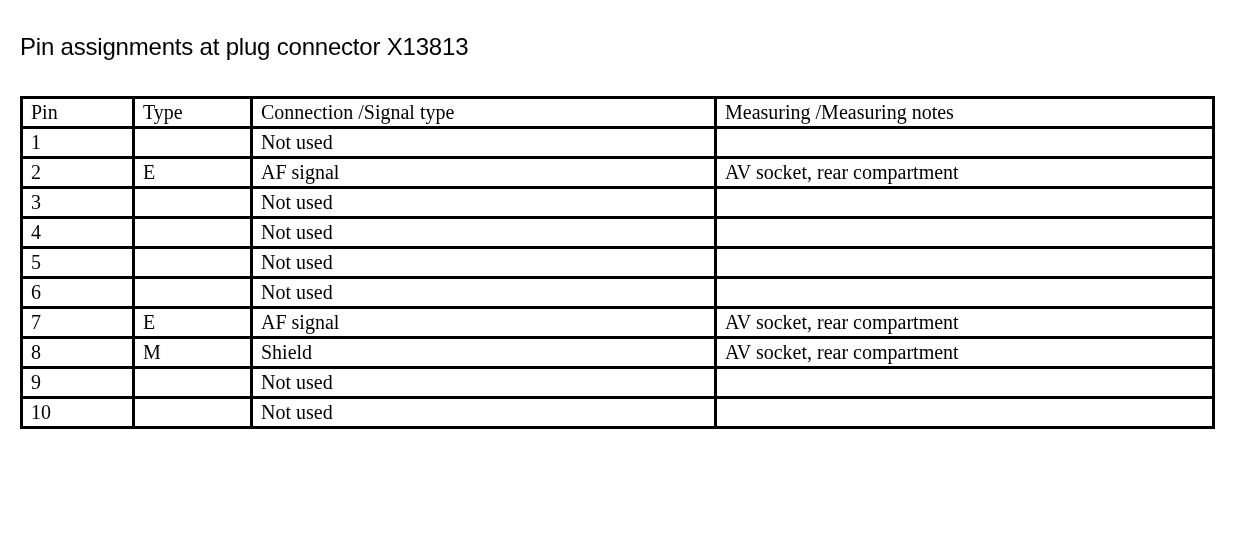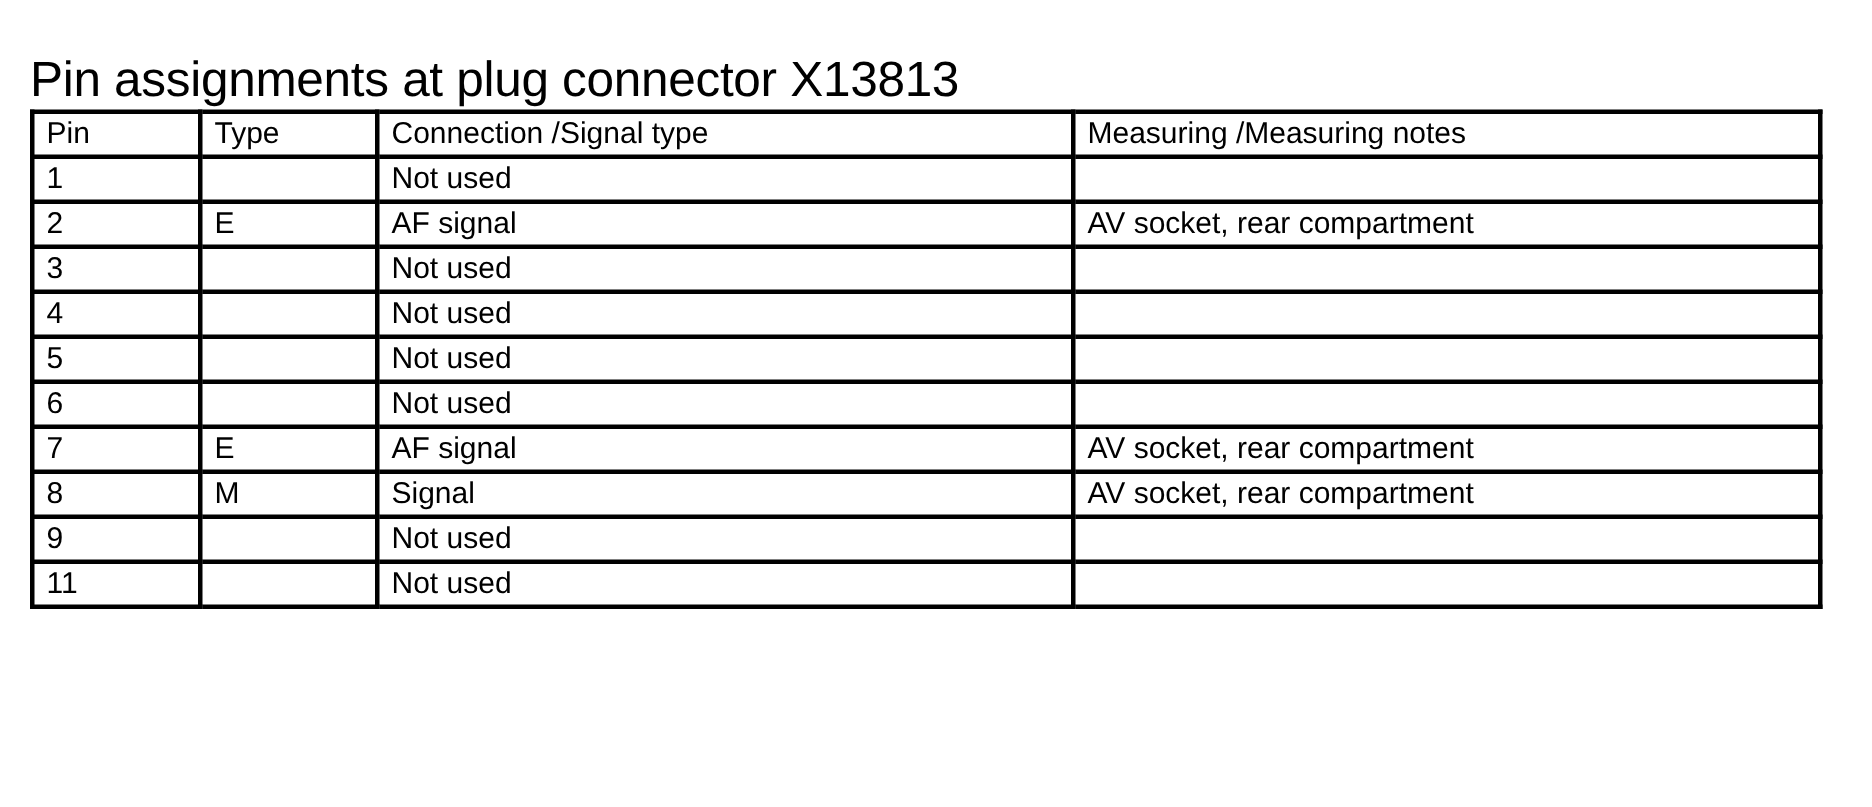--- a/index.html
+++ b/index.html
@@ -13,33 +13,34 @@
     font-family: "Liberation Sans", sans-serif;
     color: #000000;
     overflow: hidden;
     position: relative;
   }
 
   #page-title {
     position: absolute;
     left: 20px;
     top: 10px;
-    font-size: 33px;
+    font-size: 24px;
     font-weight: 400;
     letter-spacing: -0.2px;
     line-height: 42px;
     white-space: nowrap;
     color: #000000;
   }
 
   #pin-table-wrap {
     position: absolute;
     left: 20px;
-    top: 73px;
+    top: 96px;
     width: 1192px;
+    font-family: Liberation Serif, serif;
   }
 
   table.pin-table {
     border-collapse: collapse;
     table-layout: fixed;
     width: 1192px;
     background: #ffffff;
   }
 
   table.pin-table col.c-pin   { width: 112px; }
@@ -127,30 +128,30 @@
         </tr>
         <tr>
           <td>7</td>
           <td>E</td>
           <td>AF signal</td>
           <td>AV socket, rear compartment</td>
         </tr>
         <tr>
           <td>8</td>
           <td>M</td>
-          <td>Signal</td>
+          <td>Shield</td>
           <td>AV socket, rear compartment</td>
         </tr>
         <tr>
           <td>9</td>
           <td></td>
           <td>Not used</td>
           <td></td>
         </tr>
         <tr>
-          <td>11</td>
+          <td>10</td>
           <td></td>
           <td>Not used</td>
           <td></td>
         </tr>
       </tbody>
   </table>
 </div>
 
 </body></html>

